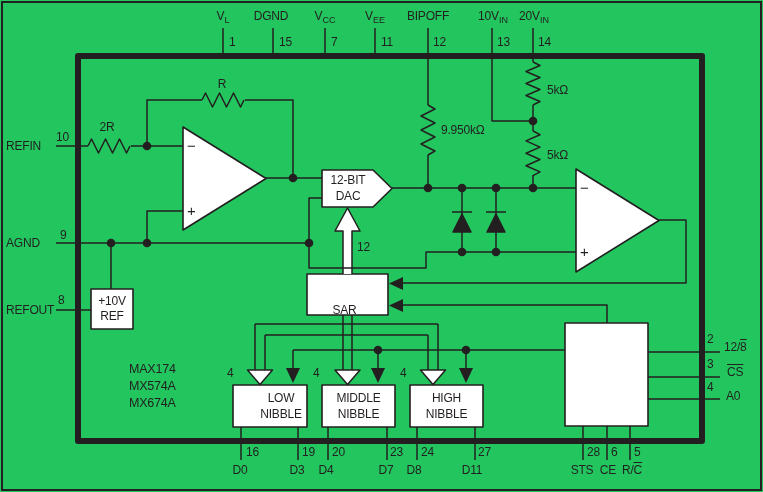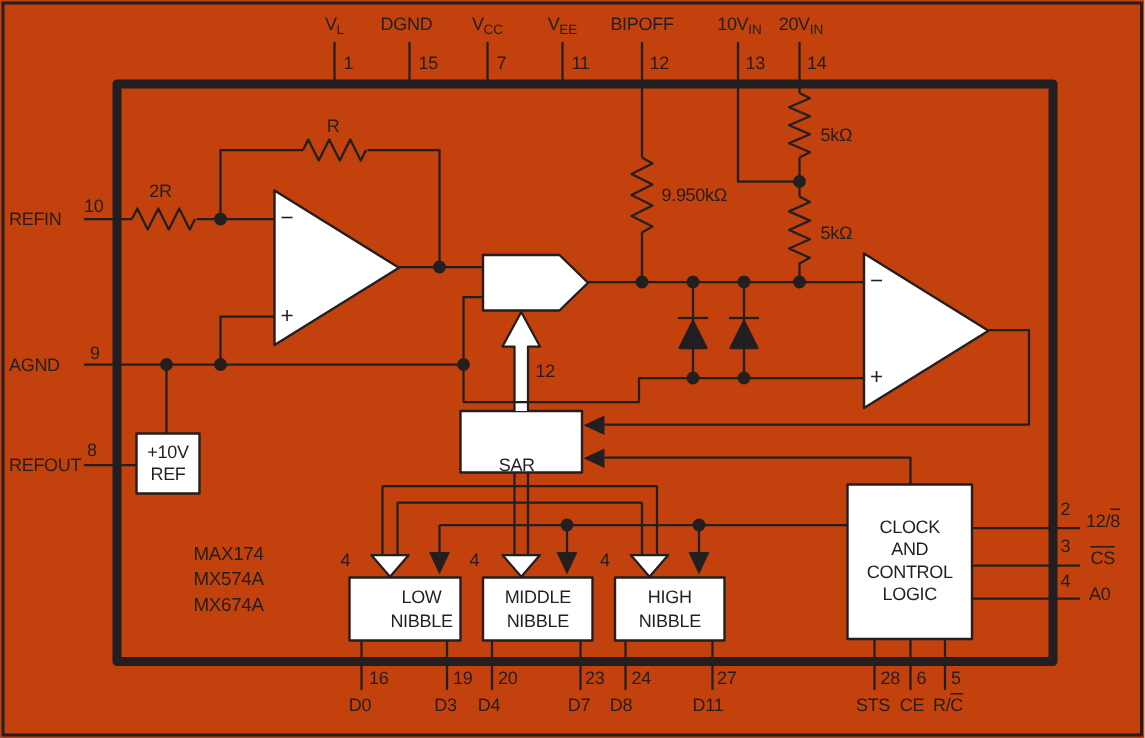--- a/index.html
+++ b/index.html
@@ -1,16 +1,16 @@
 <!DOCTYPE html>
 <html><head>
 <meta charset="utf-8">
 <style>
   html,body{margin:0;padding:0;background:#fff}
-  .canvas{position:relative;width:763px;height:492px;background:#c2410c;
+  .canvas{position:relative;width:763px;height:492px;background:#22c55e;
           font-family:"Liberation Sans",sans-serif;color:#231f20;overflow:hidden}
   .frame{position:absolute;left:1px;top:1px;width:757px;height:486px;border:2px solid #231f20}
   svg{position:absolute;left:0;top:0}
   .t{position:absolute;white-space:nowrap;font-size:12px;letter-spacing:-0.2px;line-height:14px}
   .cx{transform:translateX(-50%)}
   .ra{text-align:left}
   .sub{font-size:9px;vertical-align:-2.5px;letter-spacing:0}
   .ov{text-decoration:overline}
   .blk{position:absolute;text-align:center;font-size:12px;letter-spacing:-0.2px;line-height:16px}
   .clk{line-height:15px}
@@ -168,38 +168,36 @@
   <span class="t cx" style="left:582px;top:463px"><span>STS</span><span class="ov"></span></span>
   <span class="t" style="left:611px;top:445px">6</span>
   <span class="t cx" style="left:608px;top:463px"><span>CE</span><span class="ov"></span></span>
   <span class="t" style="left:634px;top:445px">5</span>
   <span class="t cx" style="left:632px;top:463px"><span>R/</span><span class="ov">C</span></span>
 
   <div class="blk lh15" style="left:91px;top:294px;width:42px">
       <div>+10V</div>
       <div>REF</div>
     </div>
+  <div class="blk" style="left:320px;top:172px;width:56px">
+      <div>12-BIT</div>
+      <div>DAC</div>
+    </div>
   <div class="blk" style="left:307px;top:302px;width:75px">SAR</div>
   <div class="blk" style="left:233px;top:390px;width:96px">
       <div>LOW</div>
       <div>NIBBLE</div>
     </div>
   <div class="blk" style="left:322px;top:390px;width:73px">
       <div>MIDDLE</div>
       <div>NIBBLE</div>
     </div>
   <div class="blk" style="left:410px;top:390px;width:73px">
       <div>HIGH</div>
       <div>NIBBLE</div>
-    </div>
-  <div class="blk clk" style="left:565px;top:344px;width:83px">
-      <div>CLOCK</div>
-      <div>AND</div>
-      <div>CONTROL</div>
-      <div>LOGIC</div>
     </div>
 
   <span class="t it" style="left:129px;top:362px">MAX174</span>
   <span class="t it" style="left:129px;top:379px">MX574A</span>
   <span class="t it" style="left:129px;top:396px">MX674A</span>
 
   <span class="t cx" style="left:222px;top:77px">R</span>
   <span class="t cx" style="left:107px;top:120px">2R</span>
   <span class="t" style="left:441px;top:123px">9.950kΩ</span>
   <span class="t" style="left:547px;top:83px">5kΩ</span>

